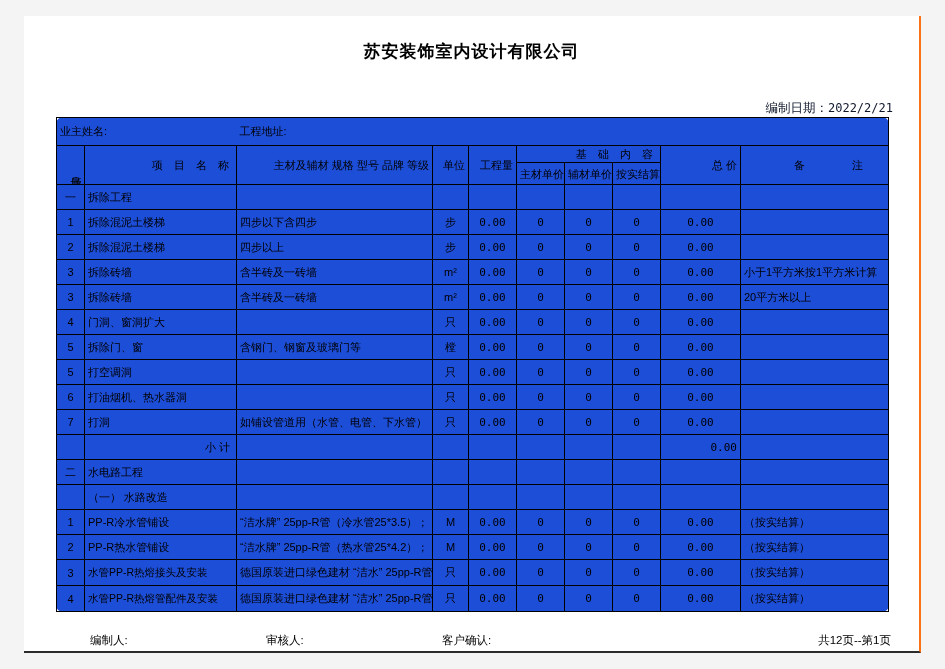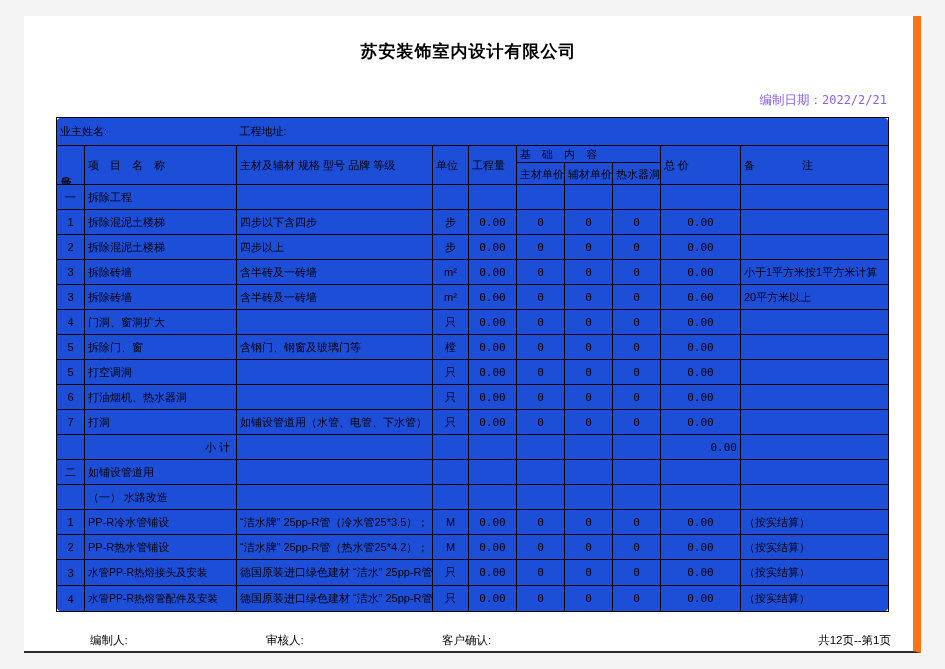--- a/index.html
+++ b/index.html
@@ -12,39 +12,39 @@
     position: relative;
     width: 945px; height: 669px;
     background: #f4f4f4;
     overflow: hidden;
   }
   #sheet {
     position: absolute;
     left: 24px; top: 16px;
     width: 897px; height: 637px;
     background: #ffffff;
-    border-right: 8px solid #f97316;
+    border-right: 2px solid #f97316;
     border-bottom: 2px solid #2b2b2b;
   }
   
   .title-wrap {
     position: absolute; left: 0; top: 22px; width: 100%;
     text-align: center;
   }
   .title-main, .title-sub {
     font-weight: bold;
     font-size: 17px;
     letter-spacing: 1px;
     color: #000;
     line-height: 26px;
     font-family: "DejaVu Sans", "Liberation Sans", sans-serif;
   }
   .date-line {
-    position: absolute; right: 26px; top: 76px;
-    font-size: 12.5px; color: #8b5cf6;
+    position: absolute; right: 26px; top: 84px;
+    font-size: 12.5px; color: #0f172a;
     white-space: nowrap;
   }
   .date-line .dv { font-family: "DejaVu Sans Mono", monospace; font-size: 12px; }
 
   
   .tbl-wrap { position: absolute; left: 32px; top: 101px; width: 832px; }
   table.grid {
     border-collapse: collapse;
     width: 832px;
     table-layout: fixed;
@@ -67,21 +67,21 @@
     border-right: 1px solid #000;
     height: 28px;
     font-size: 11.5px;
     padding-left: 4px;
   }
   .topinfo td.l { border-right: none; }
   .topinfo td.r { border-left: none; }
   .topinfo td.m { border-left: none; border-right: none; }
 
   .hdr td {
-    text-align: left;
+    text-align: right;
     font-size: 11.5px;
     line-height: 14px;
   }
   .vert {
     writing-mode: vertical-rl;
     text-orientation: upright;
     letter-spacing: 1px;
     display: inline-block;
     line-height: 11px;
     font-size: 11px;
@@ -158,21 +158,21 @@
             <td rowspan="2">主材及辅材 规格 型号 品牌 等级</td>
             <td rowspan="2">单位</td>
             <td rowspan="2">工程量</td>
             <td colspan="3" class="spaced">基 础 内 容</td>
             <td rowspan="2">总    价</td>
             <td rowspan="2" class="spaced-xwide">备    注</td>
           </tr>
           <tr class="hdr">
             <td style="height:22px">主材单价</td>
             <td>辅材单价</td>
-            <td>热水器洞</td>
+            <td>按实结算</td>
           </tr>
 
           <tr class="rowmed">
             <td class="c sec">一</td>
             <td class="l sec">拆除工程</td>
             <td></td>
             <td class="c"></td>
             <td class="c"></td>
             <td class="c"></td>
             <td class="c"></td>
@@ -306,21 +306,21 @@
             <td class="c"></td>
             <td class="c"></td>
             <td class="c"></td>
             <td class="c"></td>
             <td class="r num bold-num">0.00</td>
             <td class="l"></td>
           </tr>
 
           <tr class="rowmed">
             <td class="c sec">二</td>
-            <td class="l sec">如铺设管道用</td>
+            <td class="l sec">水电路工程</td>
             <td></td>
             <td class="c"></td>
             <td class="c"></td>
             <td class="c"></td>
             <td class="c"></td>
             <td class="c"></td>
             <td class="c"></td>
             <td class="l"></td>
           </tr>
 

